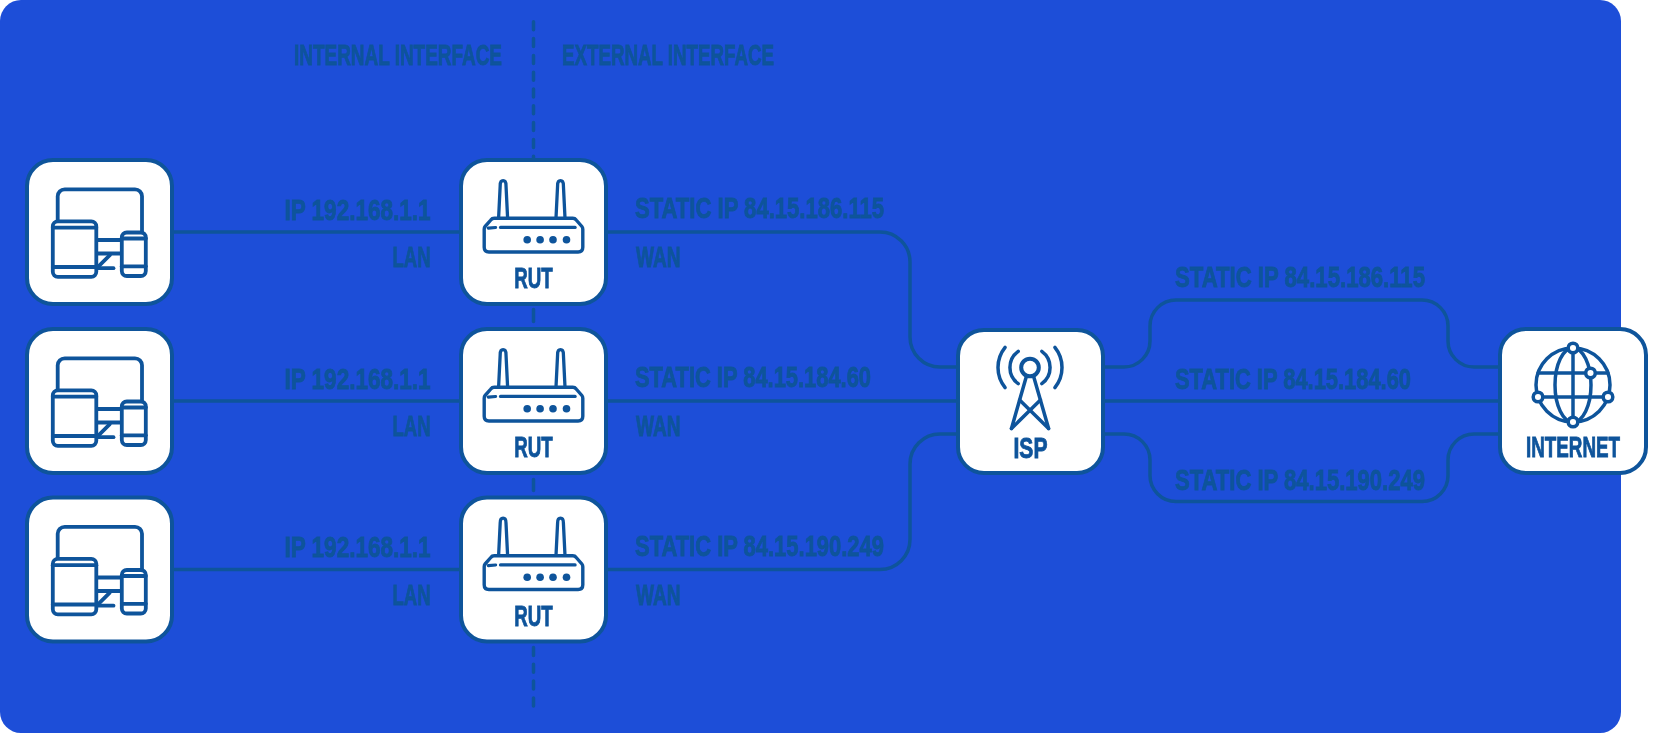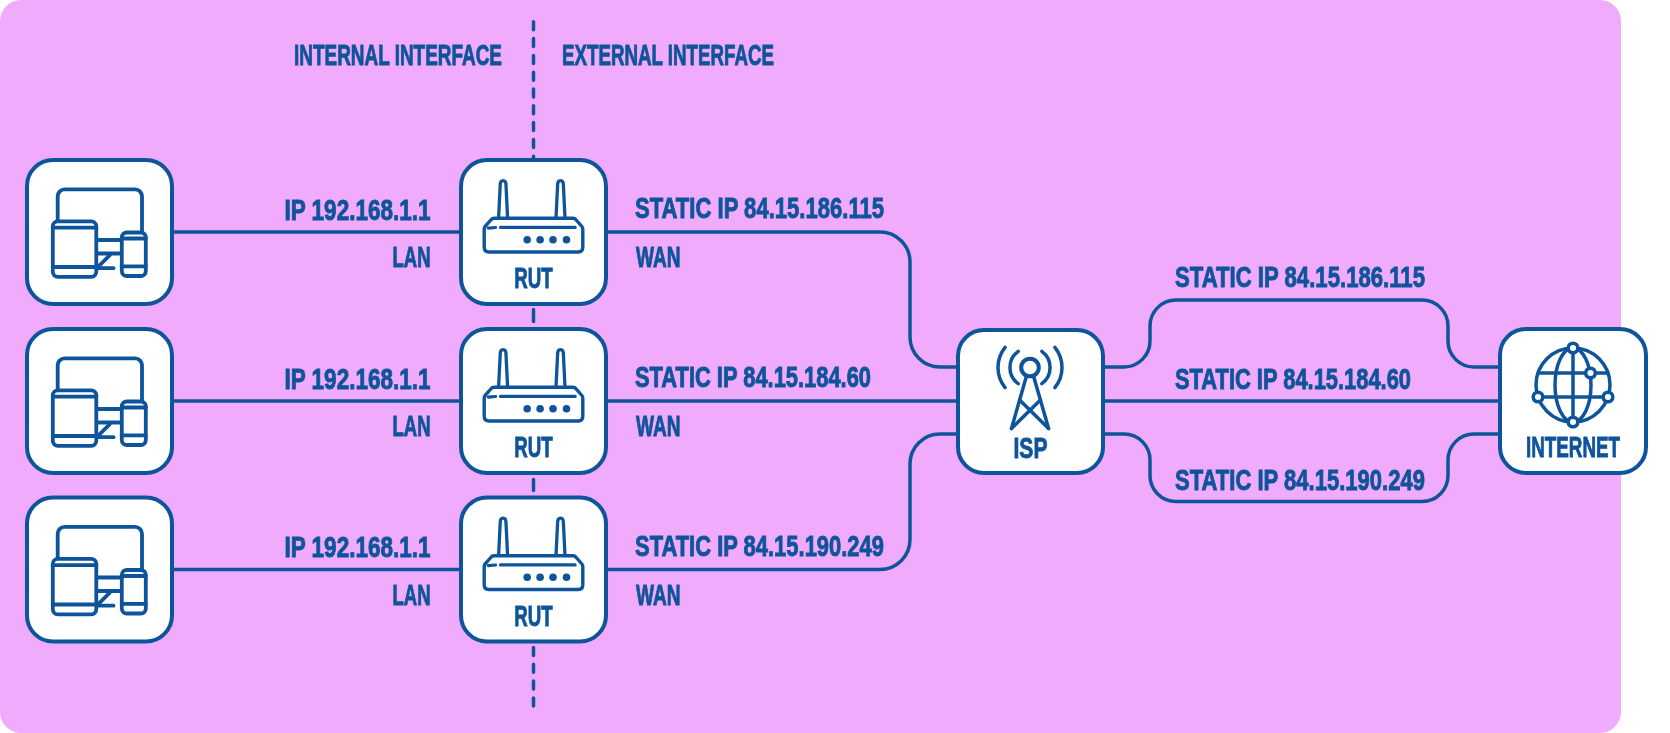--- a/index.html
+++ b/index.html
@@ -7,21 +7,21 @@
     padding: 0;
     background: #ffffff;
     width: 1670px;
     height: 733px;
     overflow: hidden;
   }
   #canvas {
     position: relative;
     width: 1621px;
     height: 733px;
-    background: #f0abfc;
+    background: #1d4ed8;
     border-radius: 21px;
   }
   svg {
     display: block;
   }
   .lbl {
     font-family: "Liberation Sans", sans-serif;
     font-weight: bold;
     font-size: 29px;
     fill: var(--blue, #0e549b);

